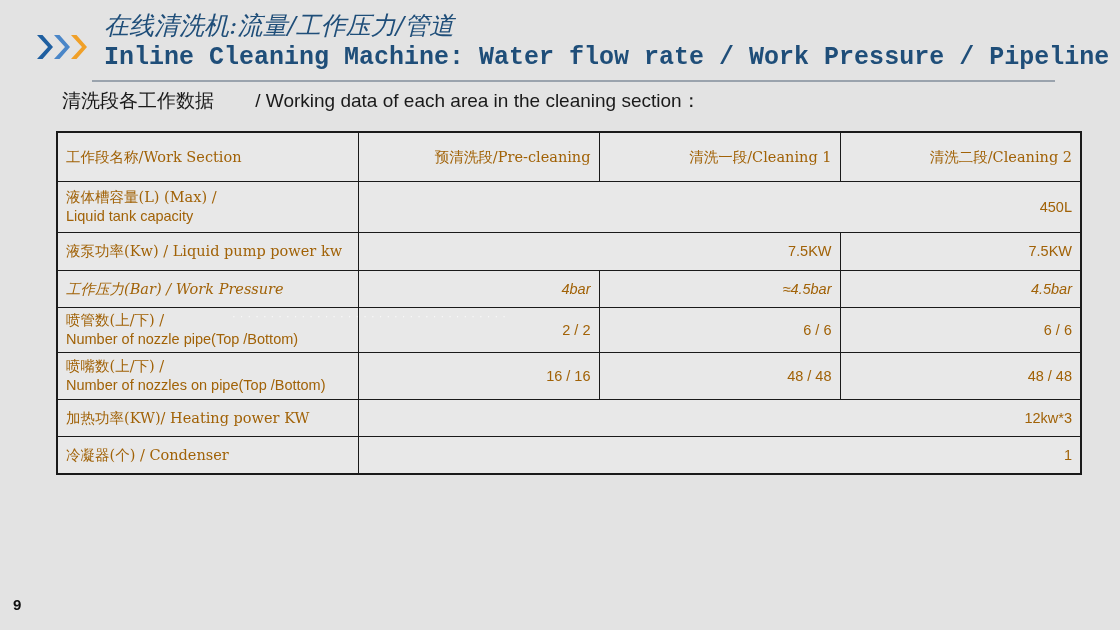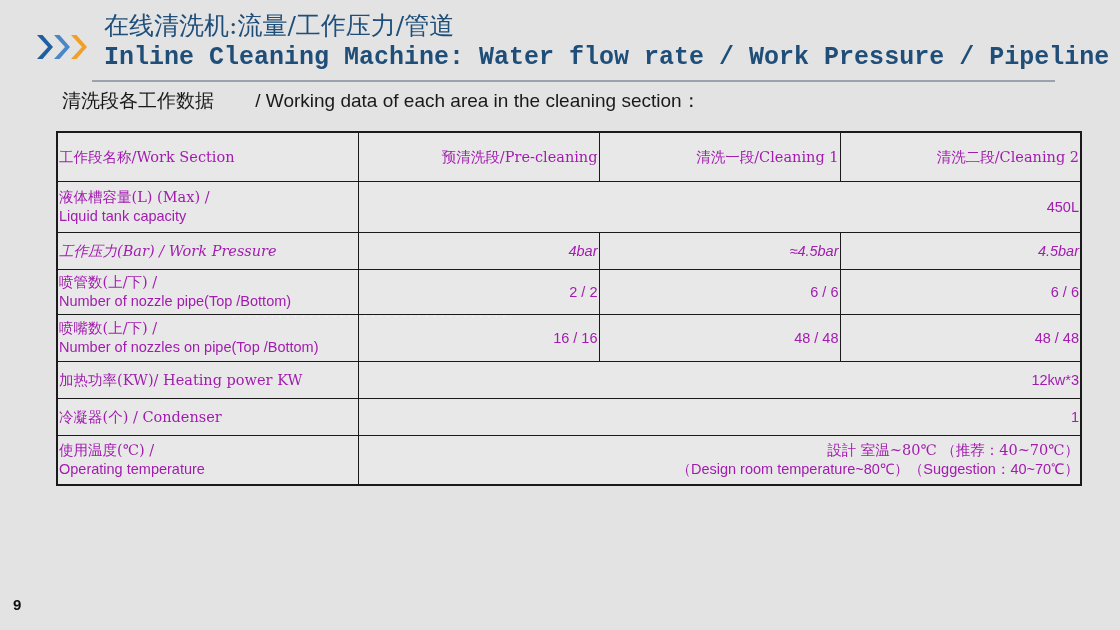--- a/index.html
+++ b/index.html
@@ -48,20 +48,21 @@
     top: 12px;
     width: 980px;
   }
   .title-cn {
     font-family: "DejaVu Serif", "Liberation Serif", serif;
     font-size: 25px;
     line-height: 28px;
     color: #1f4e79;
     letter-spacing: 0px;
     white-space: nowrap;
+    font-style: italic;
   }
   .title-en {
     font-family: Liberation Mono, monospace;
     font-size: 25px;
     line-height: 30px;
     font-weight: bold;
     color: #1f4e79;
     white-space: nowrap;
     margin-top: 3px;
   }
@@ -105,22 +106,22 @@
     border-collapse: collapse;
     width: 1024px;
     table-layout: fixed;
     background: #e8e8e8;
     border: 2px solid #1a1a1a;
   }
   table.spec td {
     border: 1px solid #1a1a1a;
     background: #e8e8e8;
     font-size: 14.5px;
-    color: #a21caf;
-    padding: 3px 1px;
+    color: #a16207;
+    padding: 3px 8px;
     vertical-align: middle;
   }
   td.lbl {
     padding-left: 7px;
     text-align: left;
     line-height: 19px;
   }
   td.val {
     text-align: right;
     line-height: 19px;
@@ -221,20 +222,25 @@
       </tr>
 
       <tr class="r-2">
         <td class="lbl">
           <span class="two-line cn-txt">液体槽容量(L) (Max) /</span>
           <span class="two-line mix">Liquid tank capacity</span>
         </td>
         <td class="val" colspan="3">450L</td>
       </tr>
 
+      <tr class="r-3">
+        <td class="lbl"><span class="cn-txt">液泵功率(Kw) / Liquid pump power kw</span></td>
+        <td class="val" colspan="2">7.5KW</td>
+        <td class="val">7.5KW</td>
+      </tr>
 
       <tr class="r-4">
         <td class="lbl"><span class="cn-txt">工作压力(Bar) / Work Pressure</span></td>
         <td class="val">4bar</td>
         <td class="val">≈4.5bar</td>
         <td class="val">4.5bar</td>
       </tr>
 
       <tr class="r-5">
         <td class="lbl">
@@ -259,29 +265,19 @@
       <tr class="r-7">
         <td class="lbl"><span class="cn-txt">加热功率(KW)/ Heating power KW</span></td>
         <td class="val" colspan="3">12kw*3</td>
       </tr>
 
       <tr class="r-8">
         <td class="lbl"><span class="cn-txt">冷凝器(个) / Condenser</span></td>
         <td class="val" colspan="3">1</td>
       </tr>
 
-      <tr class="r-9">
-        <td class="lbl">
-          <span class="two-line cn-txt">使用温度(℃) /</span>
-          <span class="two-line mix">Operating temperature</span>
-        </td>
-        <td class="val" colspan="3">
-          <span class="two-line cn-txt">設計 室温~80℃  （推荐：40~70℃）</span>
-          <span class="two-line mix">（Design room temperature~80℃）（Suggestion：40~70℃）</span>
-        </td>
-      </tr>
     </tbody>
   </table>
 </div>
 
 <div class="watermark">· · · · · · · · · · · · · · · · · · · · · · · · · · · · · · · · · · · ·</div>
 
 <div class="page-num">9</div>
 
 </body></html>

